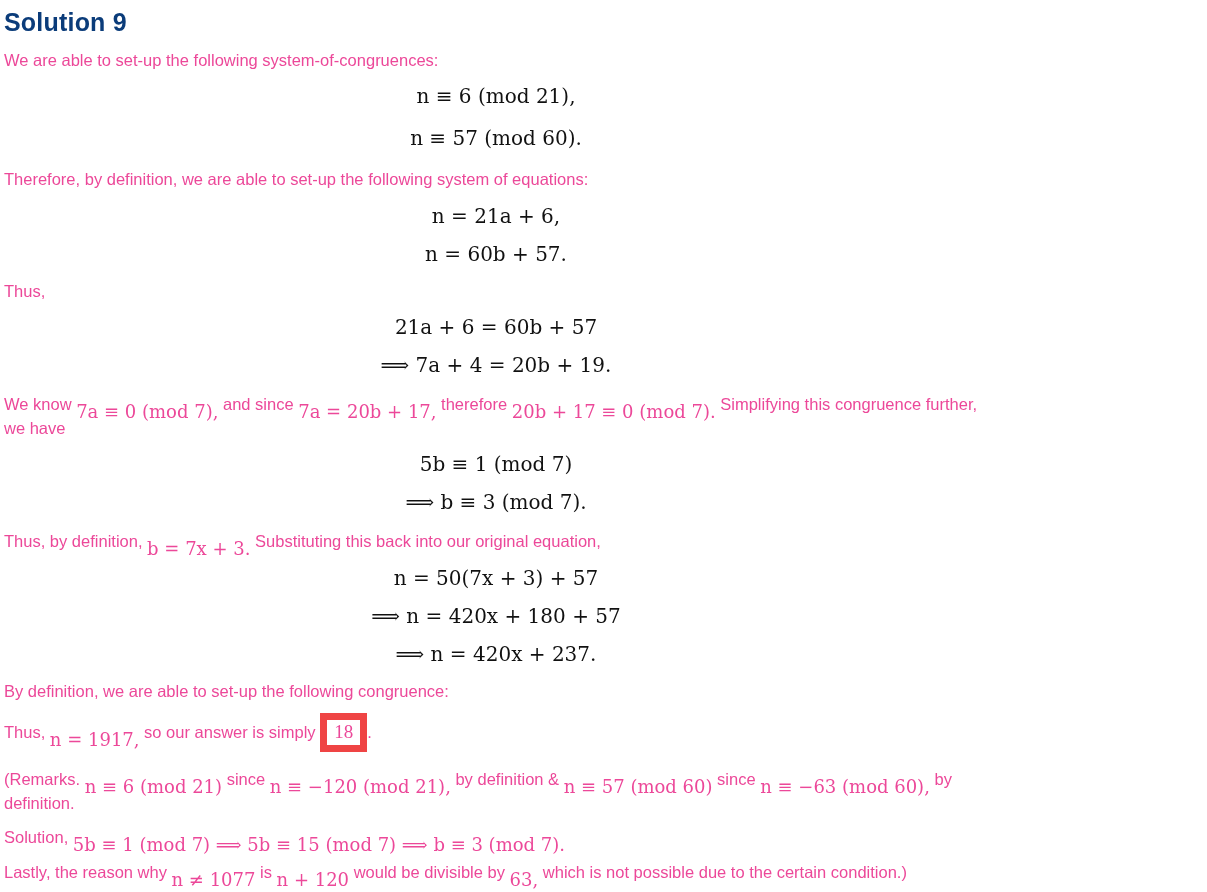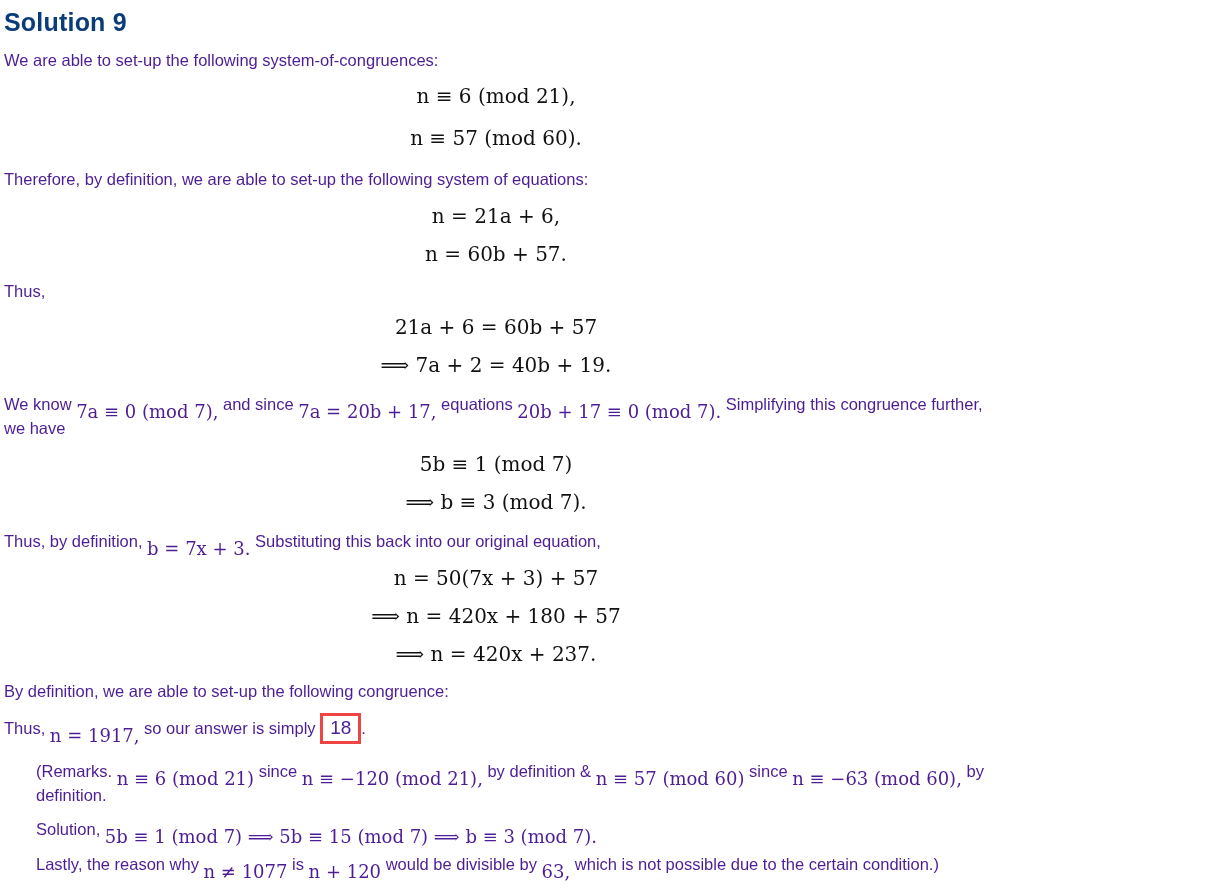--- a/index.html
+++ b/index.html
@@ -22,21 +22,21 @@
     font-size: 25px;
     font-weight: bold;
     color: #0b3c7a;
     margin: 8px 0 12px 4px;
     letter-spacing: 0.2px;
   }
   .para {
     font-size: 16.5px;
     line-height: 1.42;
     margin: 10px 0 10px 4px;
-    color: #4c1d95;
+    color: #ec4899;
   }
   .math-block {
     text-align: center;
     font-family: "DejaVu Serif", "Liberation Serif", serif;
     font-size: 20px;
     margin: 12px 0 18px 0;
     color: #111;
   }
   .math-block.tight {
     margin: 12px 0 14px 0;
@@ -46,30 +46,29 @@
     font-family: "DejaVu Serif", "Liberation Serif", serif;
     font-size: 19px;
     font-style: normal;
   }
   .para .m {
     font-size: 18px;
     position: relative;
     top: 8px;
   }
   .boxed {
-    border: 3px solid #ef4444;
+    border: 7px solid #ef4444;
     padding: 1px 7px 2px 7px;
     display: inline-block;
-    font-family: Liberation Sans, sans-serif;
+    font-family: Liberation Serif, serif;
     font-size: 19px;
     line-height: 1.15;
   }
   .remarks {
     margin-top: 14px;
-    padding-left: 32px;
   }
   .remarks .para {
     margin: 9px 0 9px 4px;
   }
 </style>
 </head>
 <body>
 
 <div class="page">
 
@@ -81,24 +80,24 @@
   <div class="math-block">n ≡ 57   (mod 60).</div>
 
   <p class="para">Therefore, by definition, we are able to set-up the following system of equations:</p>
 
   <div class="math-block tight">n = 21a + 6,</div>
   <div class="math-block tight">n = 60b + 57.</div>
 
   <p class="para">Thus,</p>
 
   <div class="math-block tight">21a + 6 = 60b + 57</div>
-  <div class="math-block tight">⟹   7a + 2 = 40b + 19.</div>
+  <div class="math-block tight">⟹   7a + 4 = 20b + 19.</div>
 
   <p class="para">
-    <span>We know </span><span class="m">7a ≡ 0  (mod 7),</span><span> and since </span><span class="m">7a = 20b + 17,</span><span> equations </span><span class="m">20b + 17 ≡ 0  (mod 7).</span><span> Simplifying this congruence further, we have</span>
+    <span>We know </span><span class="m">7a ≡ 0  (mod 7),</span><span> and since </span><span class="m">7a = 20b + 17,</span><span> therefore </span><span class="m">20b + 17 ≡ 0  (mod 7).</span><span> Simplifying this congruence further, we have</span>
   </p>
 
   <div class="math-block tight">5b ≡ 1   (mod 7)</div>
   <div class="math-block tight">⟹   b ≡ 3   (mod 7).</div>
 
   <p class="para">
     <span>Thus, by definition, </span><span class="m">b = 7x + 3.</span><span> Substituting this back into our original equation,</span>
   </p>
 
   <div class="math-block tight">n = 50(7x + 3) + 57</div>

